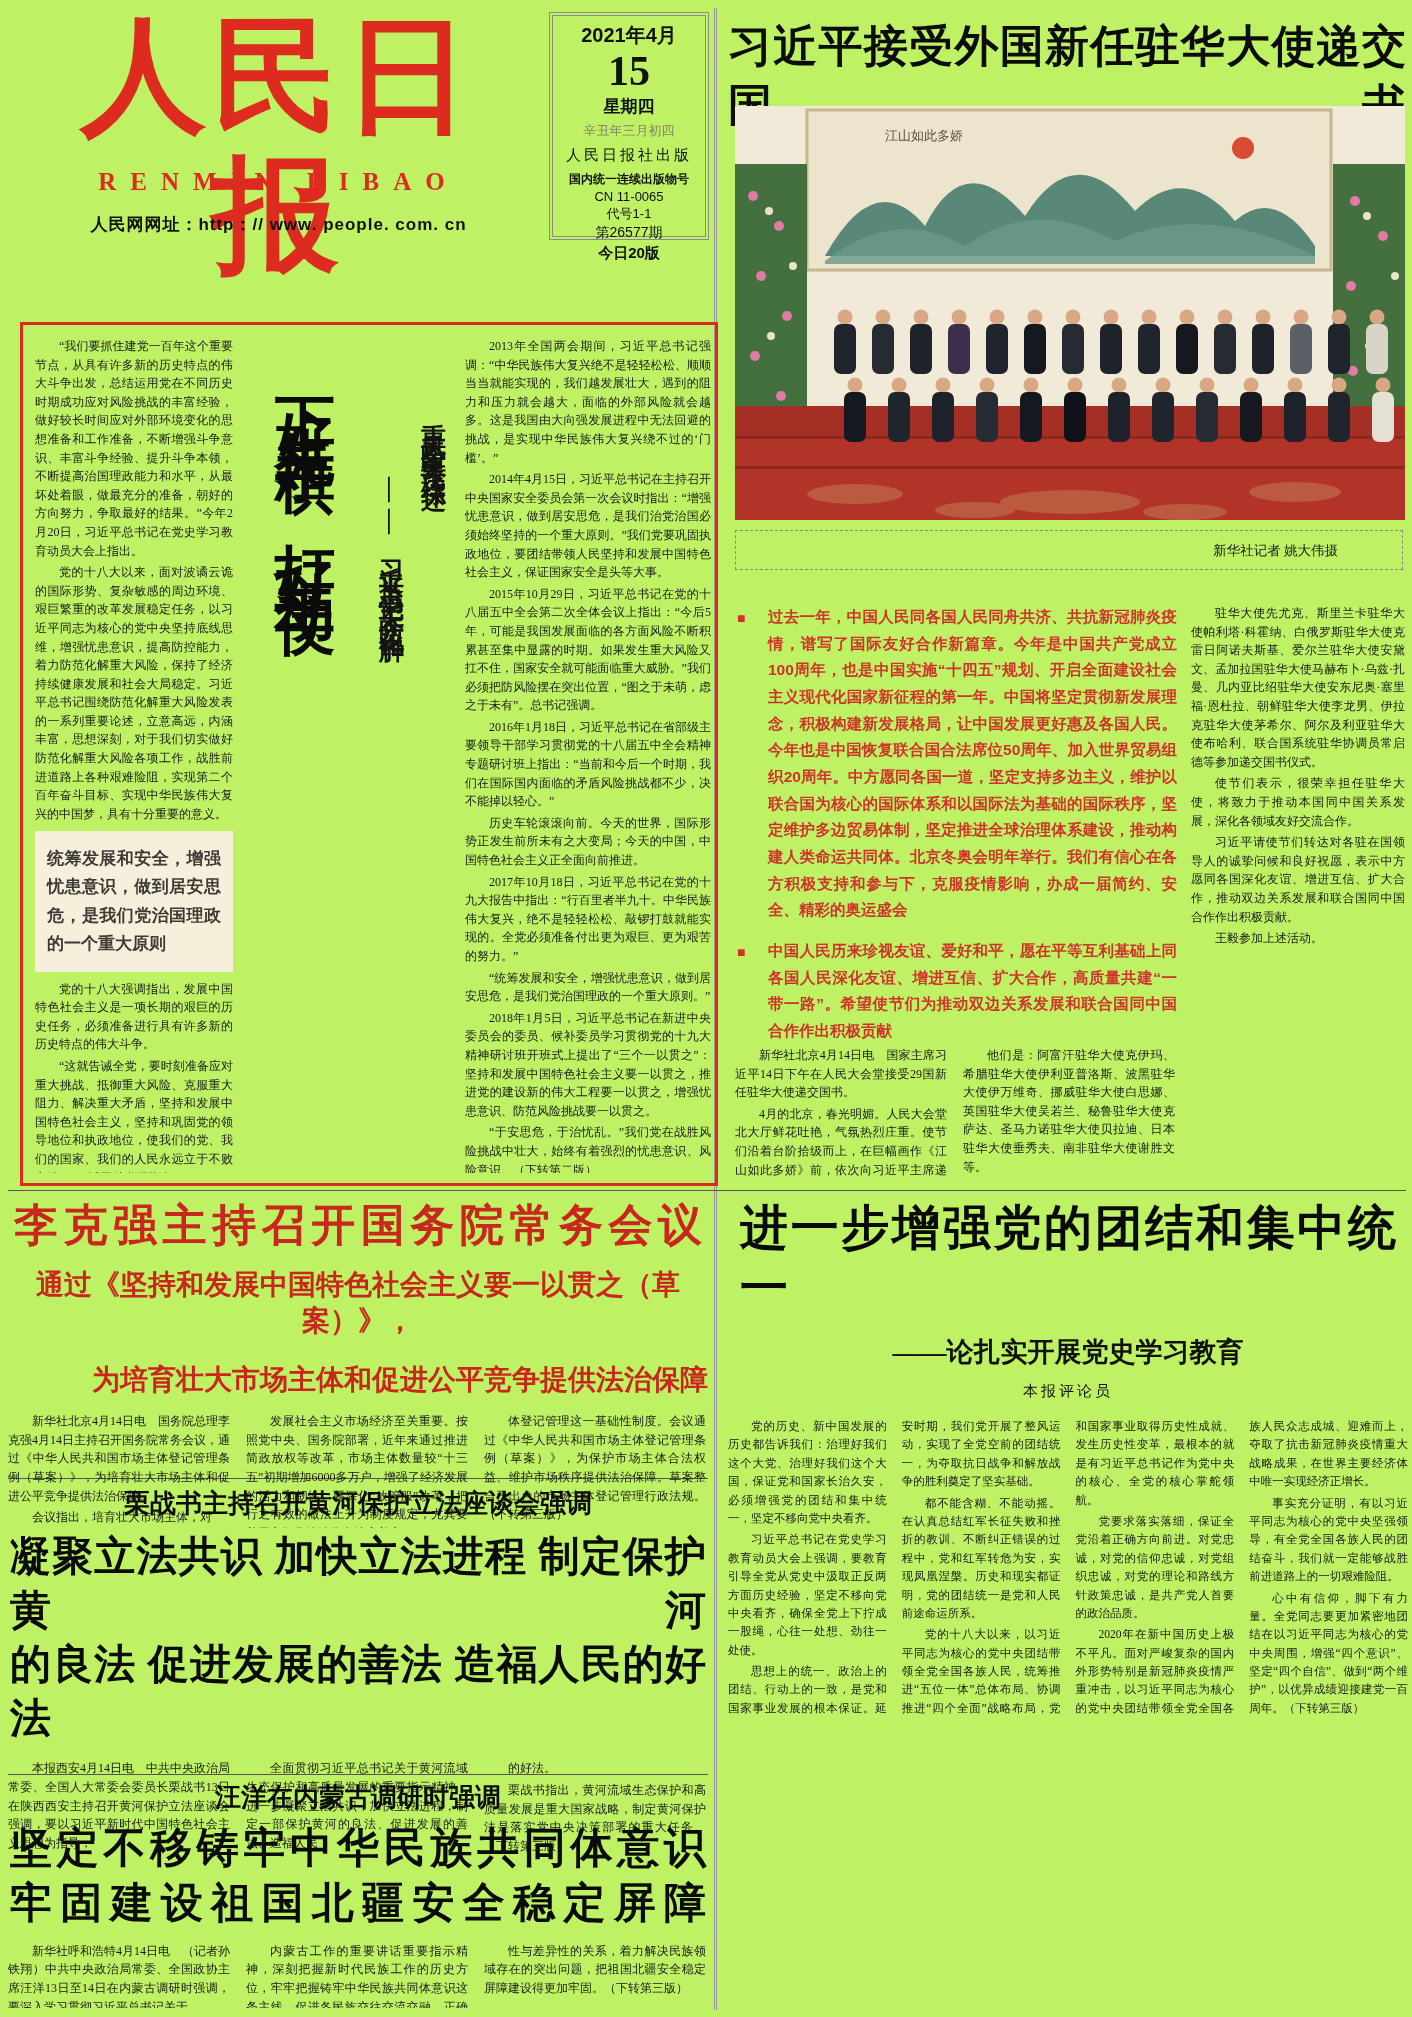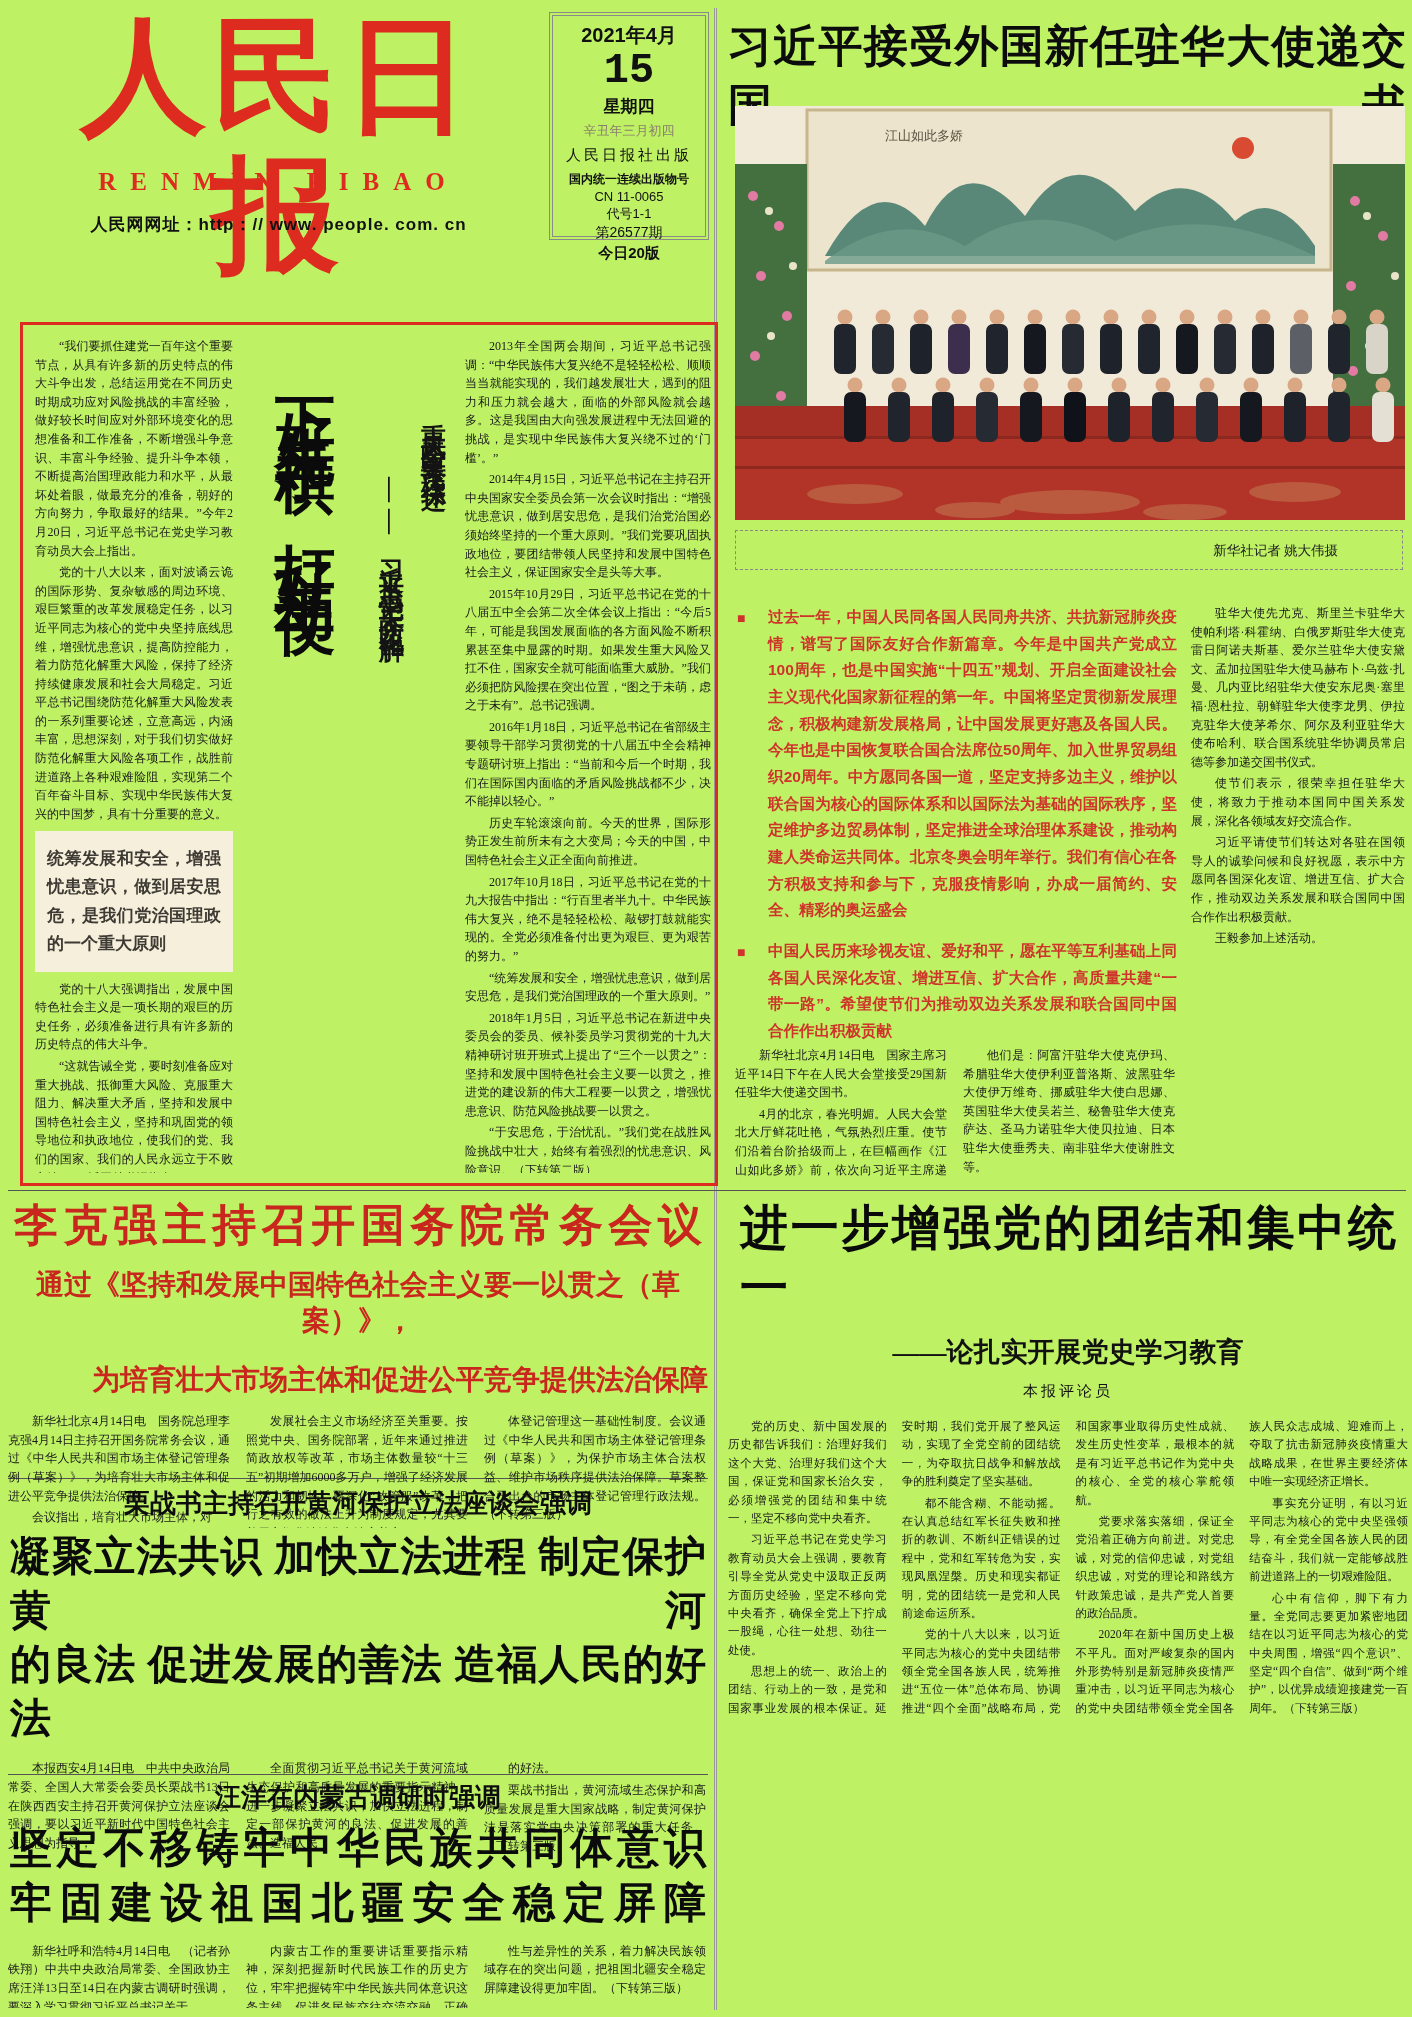--- a/index.html
+++ b/index.html
@@ -10,21 +10,21 @@
   
   #logo{left:26px;top:8px;width:505px;text-align:center;font-size:126px;line-height:1.1;
         font-weight:900;color:#dd2b20;letter-spacing:6px;}
   #logo-sub{left:26px;top:168px;width:505px;text-align:center;font-size:25px;font-weight:700;
         color:#dd2b20;letter-spacing:14px;}
   #url-line{left:26px;top:213px;width:505px;text-align:center;font-size:17px;font-weight:700;
         letter-spacing:1px;color:#111;}
   #datebox{left:549px;top:12px;width:160px;height:228px;border:4px double #8a8a8a;
         box-sizing:border-box;text-align:center;padding-top:6px;}
   #datebox .d1{font-size:20px;font-weight:700;}
-  #datebox .d2{font-size:42px;font-weight:700;line-height:1.05;font-family:Liberation Mono, monospace;}
+  #datebox .d2{font-size:42px;font-weight:700;line-height:1.05;font-family:Liberation Serif, serif;}
   #datebox .d3{font-size:17px;font-weight:700;margin-top:2px;}
   #datebox .d4{font-size:13px;color:#8a7f6d;margin-top:4px;}
   #datebox .d5{font-size:15px;letter-spacing:3px;margin-top:6px;text-align:center;}
   #datebox .d6{font-size:12px;font-weight:700;margin-top:6px;font-family:"Liberation Sans",sans-serif;}
   #datebox .d7{font-size:13px;margin-top:1px;}
   #datebox .d8{font-size:13px;margin-top:1px;}
   #datebox .d9{font-size:14px;margin-top:1px;}
   #datebox .d10{font-size:15px;font-weight:700;margin-top:2px;}
   #vrule-main{left:714px;top:8px;height:2002px;width:0;border-left:3px double #9a9a9a;}
   

